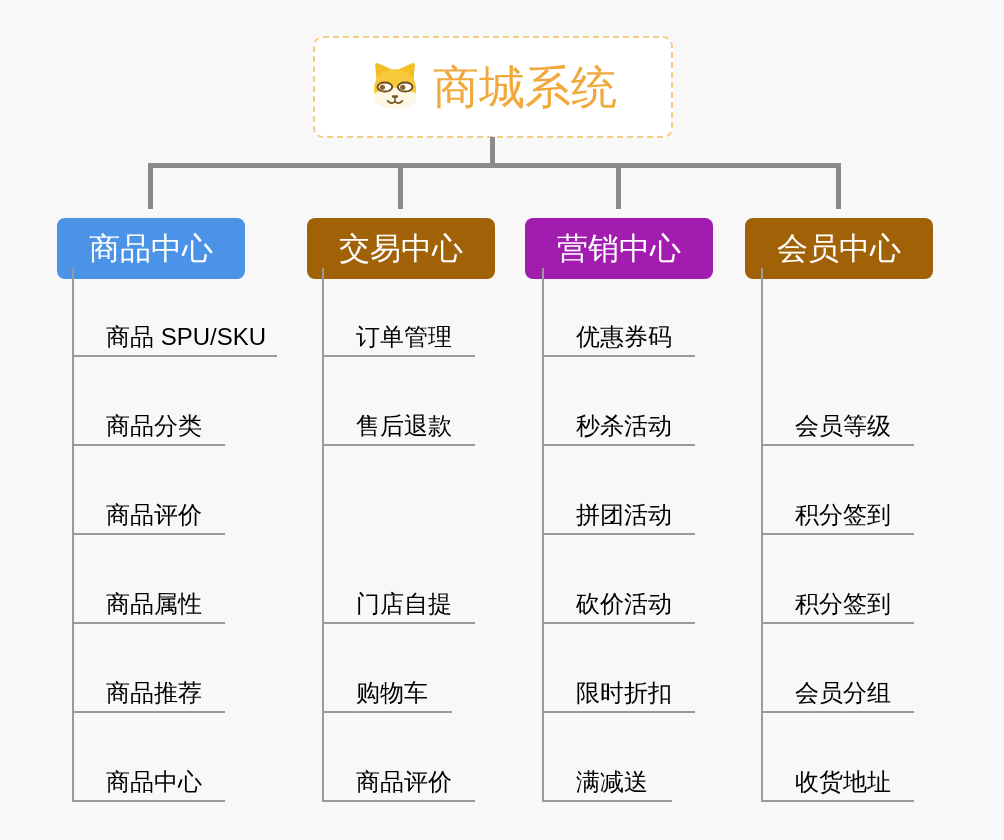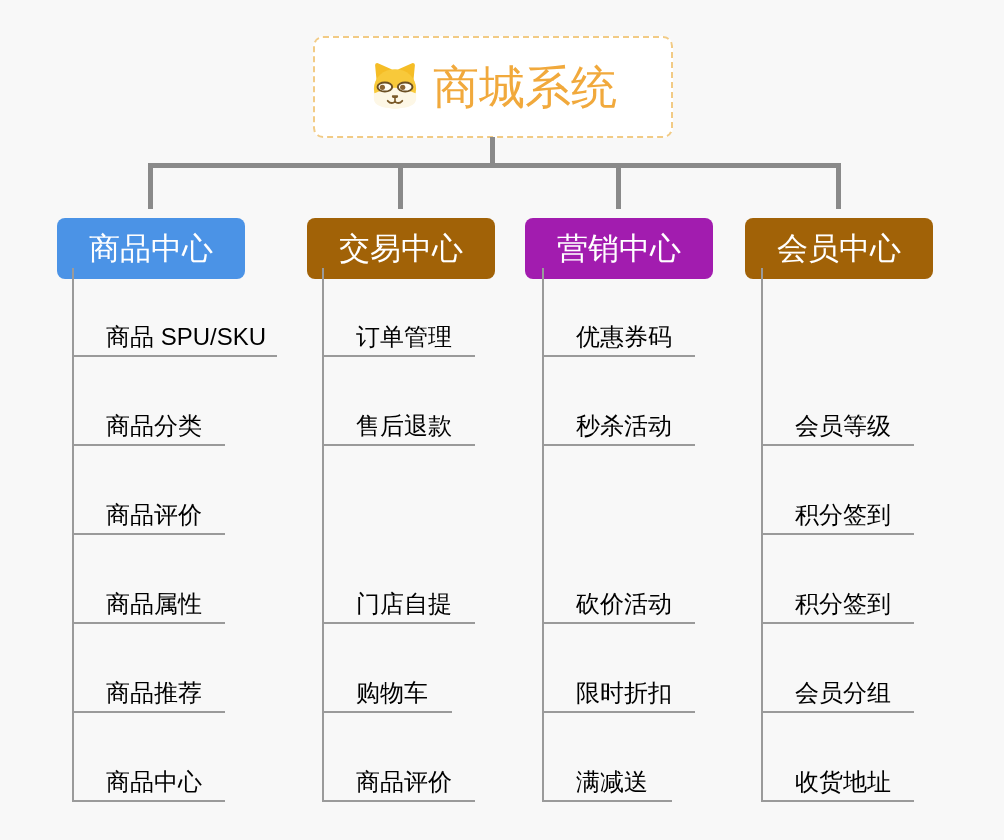--- a/index.html
+++ b/index.html
@@ -132,20 +132,23 @@
   <div class="leaf c1 r5">
       <span class="txt">商品评价</span>
     </div>
 
   <div class="leaf c2 r0">
       <span class="txt">优惠券码</span>
     </div>
   <div class="leaf c2 r1">
       <span class="txt">秒杀活动</span>
     </div>
+  <div class="leaf c2 r2">
+      <span class="txt">拼团活动</span>
+    </div>
   <div class="leaf c2 r3">
       <span class="txt">砍价活动</span>
     </div>
   <div class="leaf c2 r4">
       <span class="txt">限时折扣</span>
     </div>
   <div class="leaf c2 r5 narrow">
       <span class="txt">满减送</span>
     </div>
 

